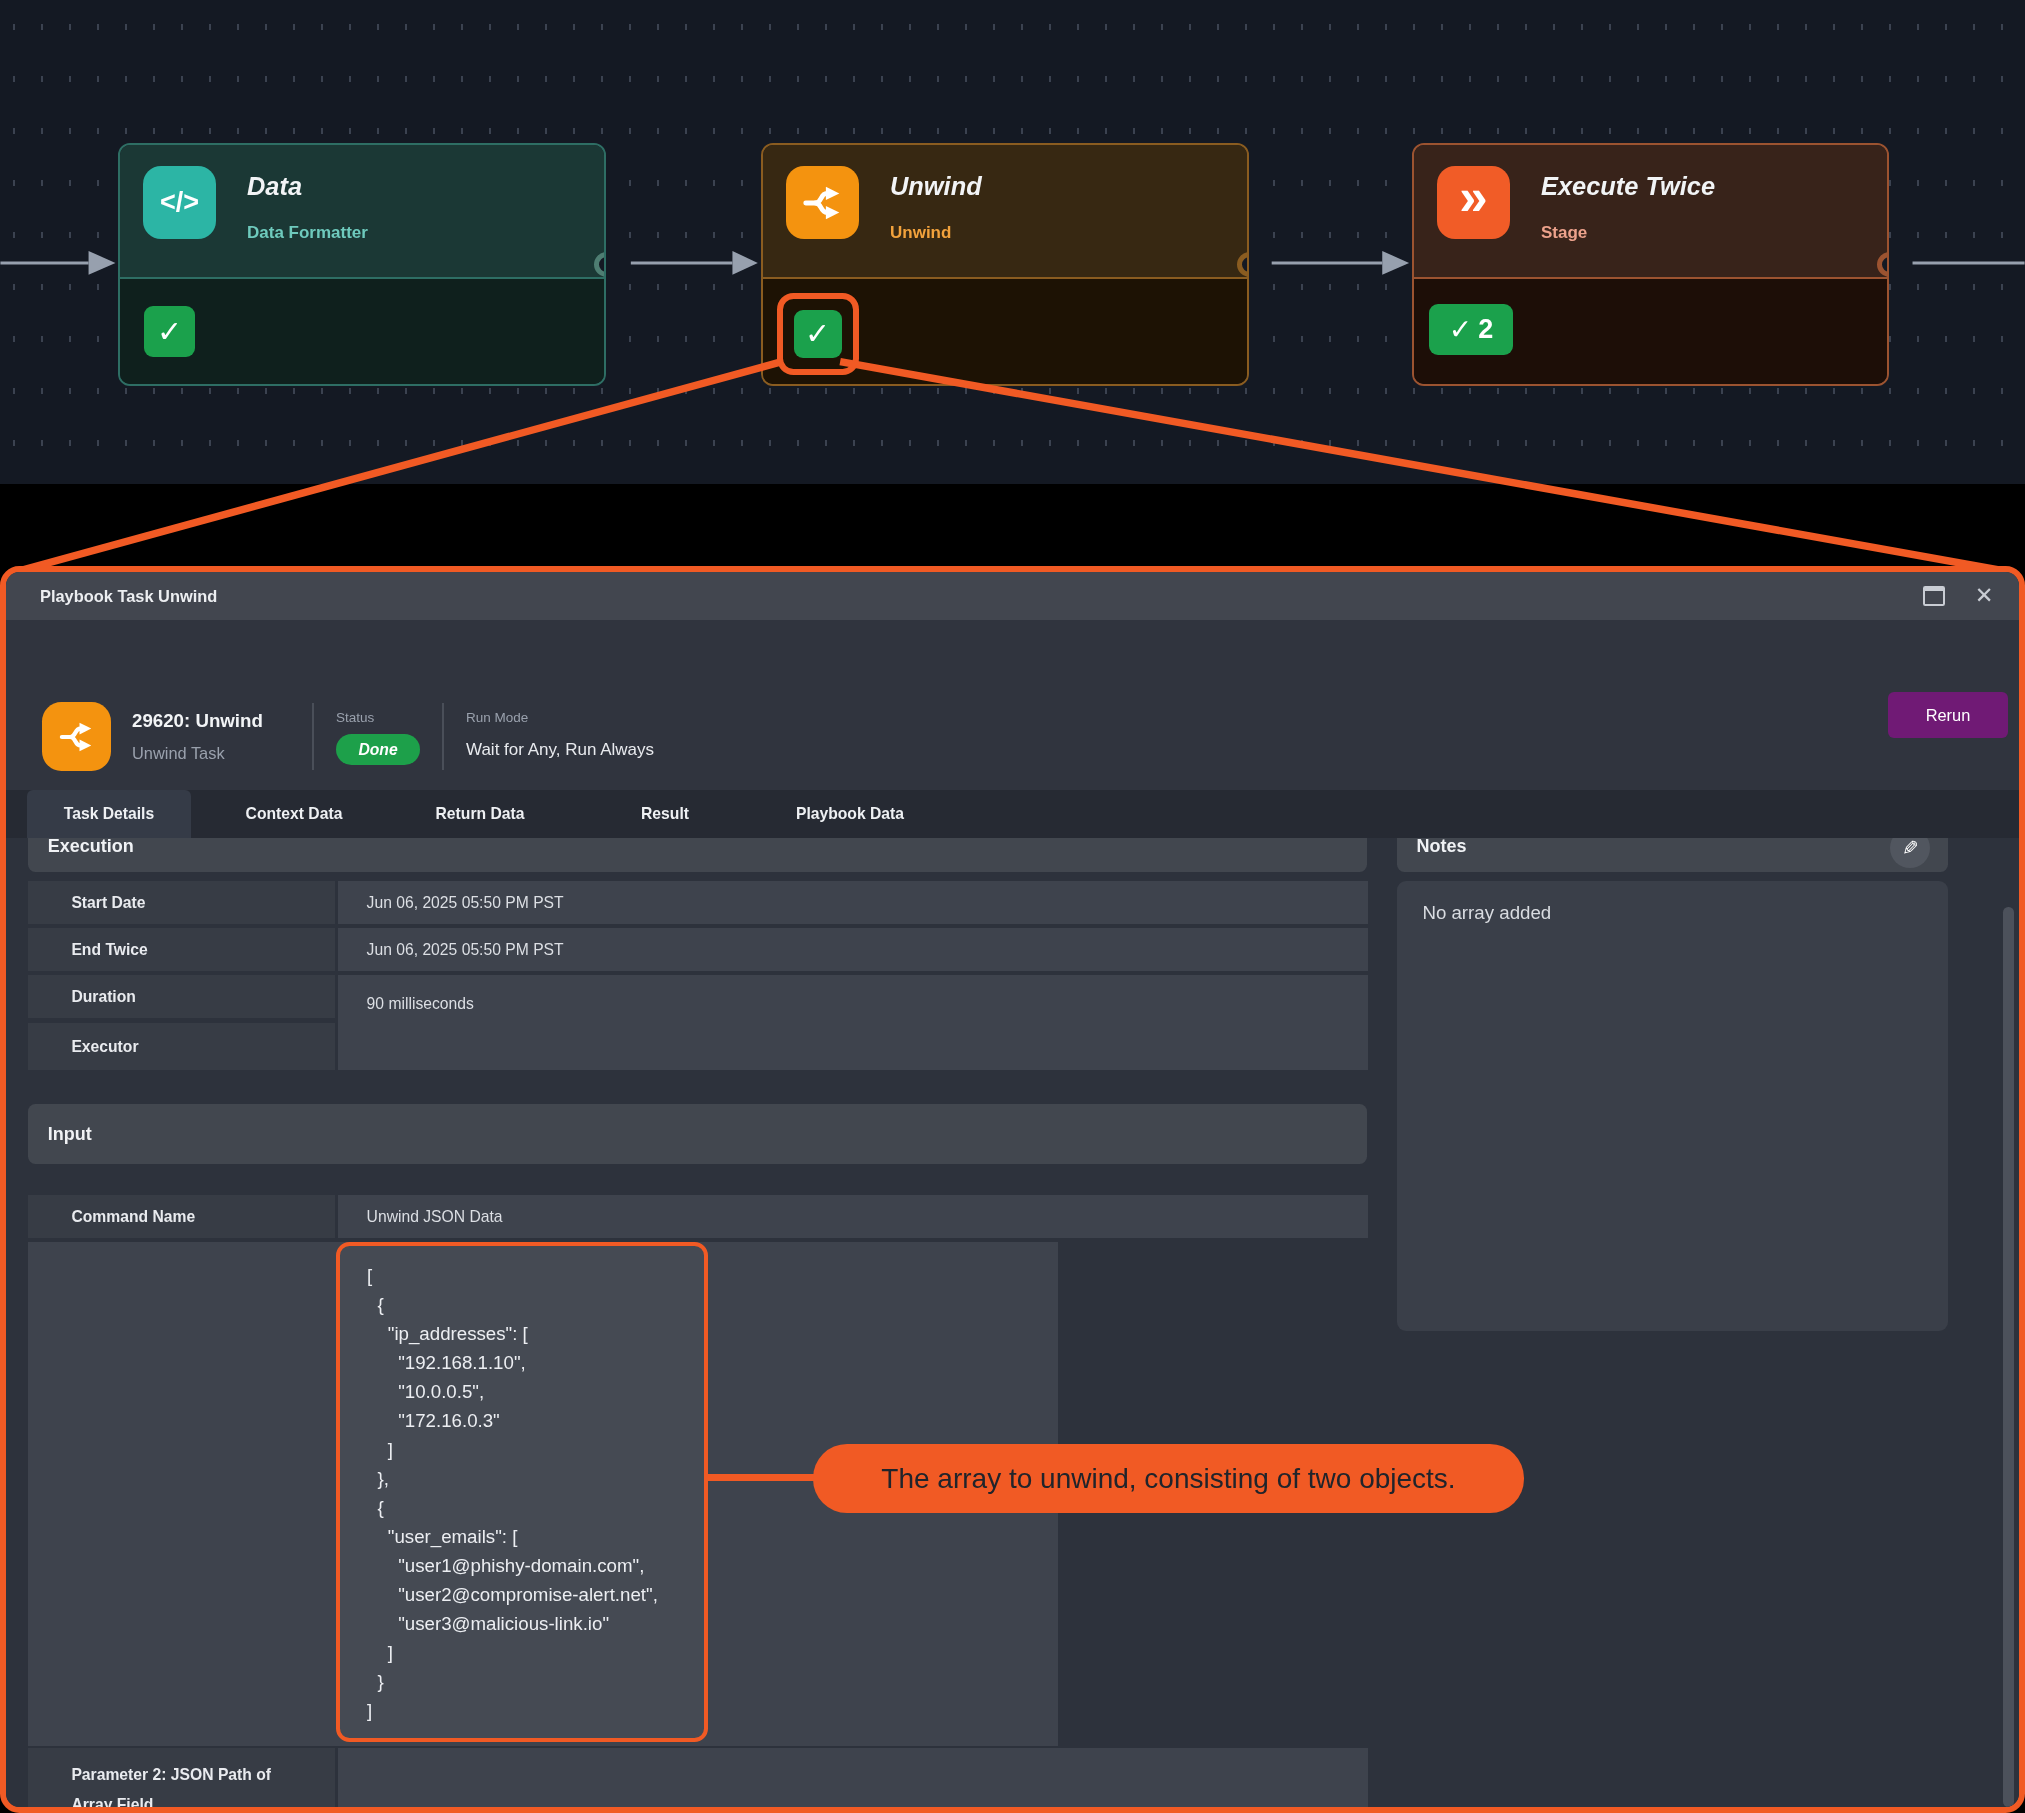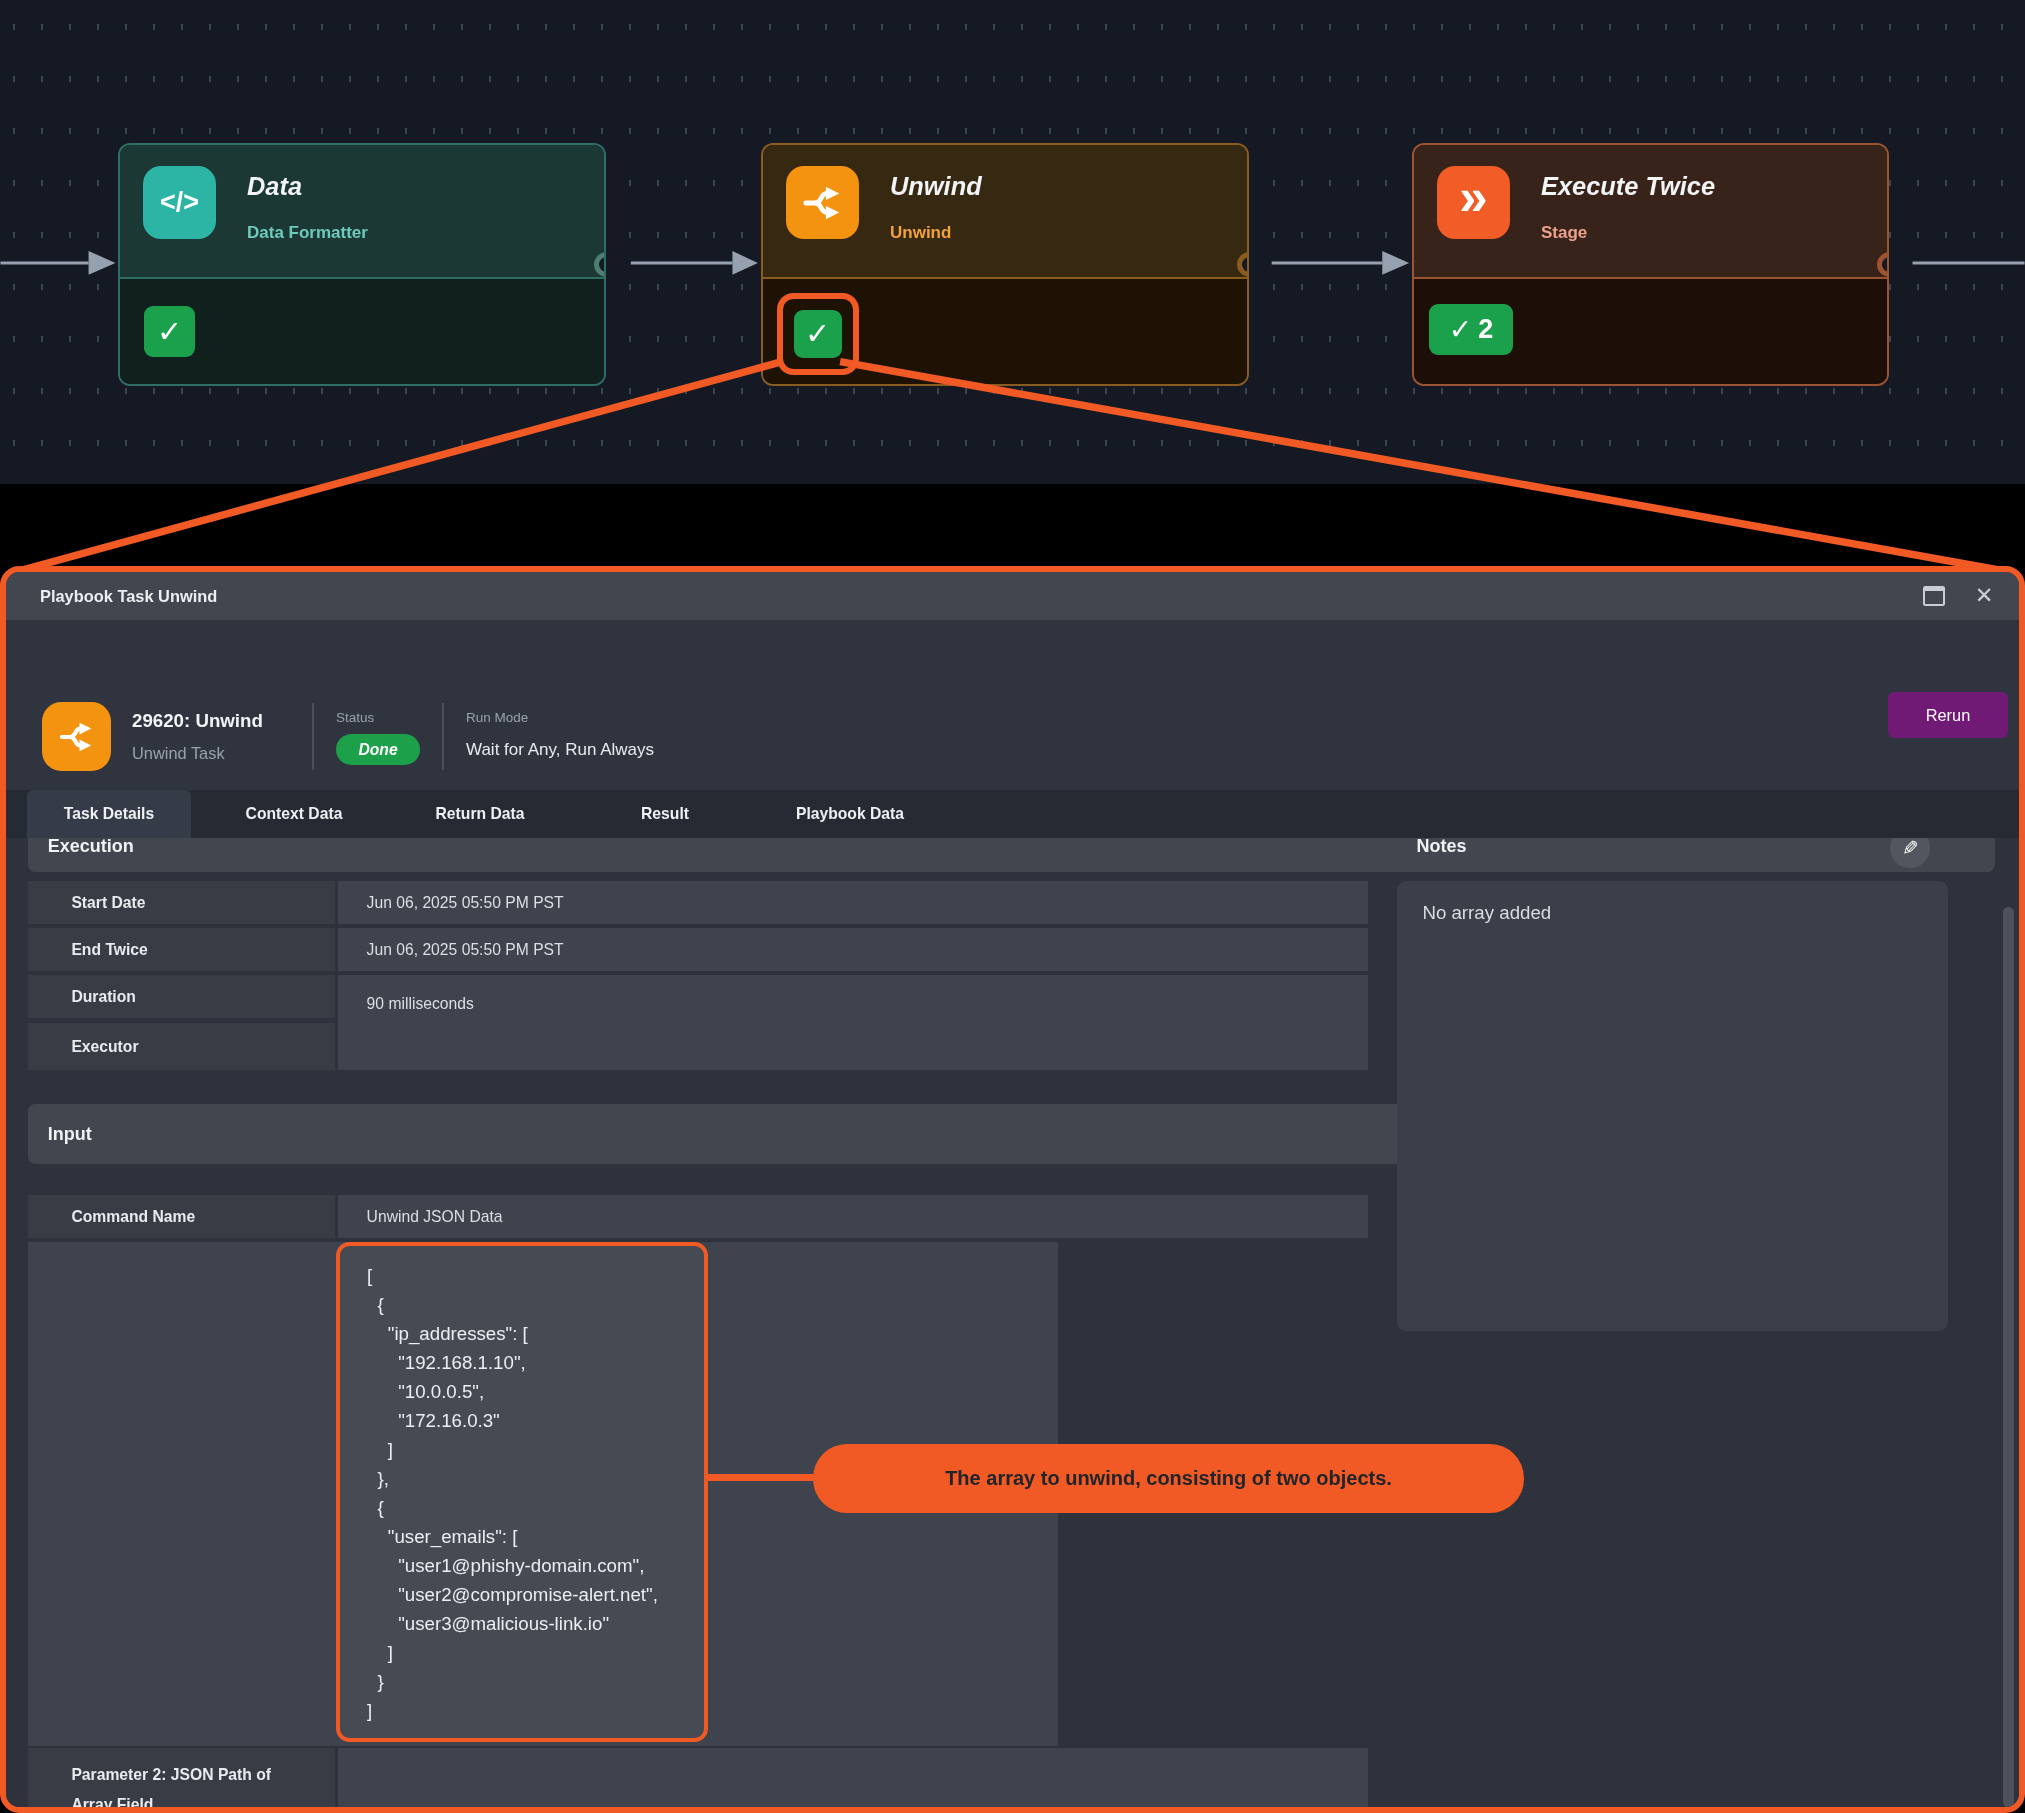--- a/index.html
+++ b/index.html
@@ -55,36 +55,36 @@
   #runmode-value{left:460px;top:120px;font-size:17px;color:#e8eaee;}
   #rerun-btn{left:1882px;top:72px;width:120px;height:46px;border-radius:6px;background:#701a75;
              color:#fff;font-size:16.4px;display:flex;align-items:center;justify-content:center;}
   #tabsrow{left:0;top:218px;width:2013px;height:48px;background:#262a33;}
   .tab{position:absolute;top:0;width:164px;height:48px;display:flex;align-items:center;justify-content:center;
        font-size:15.7px;font-weight:600;color:#eef0f3;}
   .tab.active{background:#353b47;border-radius:6px 6px 0 0;}
 
   #content{left:0;top:266px;width:2013px;height:969px;background:#2d323c;overflow:hidden;}
   .section-bar{position:absolute;width:1339px;height:52px;background:#42474f;border-radius:7.5px;
-               color:#f0f2f5;font-size:18px;font-weight:700;padding-left:47px;}
+               color:#f0f2f5;font-size:18px;font-weight:700;}
   .section-bar .bar-text{position:absolute;left:19.4px;top:0;height:52px;line-height:52px;}
   .trow{position:absolute;left:22.4px;display:flex;}
   .tlabel{width:307px;background:#373c45;color:#e9ebef;font-size:15.7px;font-weight:700;
           padding-left:43px;box-sizing:border-box;margin-right:2.2px;display:flex;align-items:center;}
   .tvalue{width:1030px;background:#3e434d;color:#dcdfe4;font-size:15.7px;
           padding-left:29px;box-sizing:border-box;display:flex;align-items:center;}
   .top-align{align-items:flex-start;padding-top:12px;}
 
   #json-block{left:330px;top:404px;width:372px;height:500px;box-sizing:border-box;
               border:4.5px solid #f15a24;border-radius:13.5px;background:#454a53;overflow:hidden;}
   #json-block pre{margin:0;padding:15px 6px 0 27px;font-family:"Liberation Sans","DejaVu Sans",sans-serif;
                   font-size:18.7px;line-height:29px;color:#eceef2;white-space:pre;}
   #callout-line{left:698px;top:636px;width:114px;height:6.7px;background:#f15a24;}
   #callout{left:807px;top:606px;width:711px;height:69px;background:#f15a24;border-radius:34px;
-           display:flex;align-items:center;justify-content:center;color:#20242b;font-size:20px;font-weight:700;}
+           display:flex;align-items:center;justify-content:center;color:#20242b;font-size:28px;font-weight:400;}
   #notes-panel{left:1391px;top:43px;width:551px;height:450px;background:#3a3f49;border-radius:9px;}
   #notes-empty{left:25.4px;top:21px;font-size:18.7px;color:#d9dce1;}
   #pencil-circle{position:absolute;left:493px;top:7.5px;width:40px;height:40px;border-radius:50%;
                  background:#51565f;display:flex;align-items:center;justify-content:center;
                  color:#fff;font-size:20px;}
   #scrollbar{left:1997px;top:69px;width:10.5px;height:900px;background:#4c515b;border-radius:5.2px;}
 
   svg{display:block;}
 </style>
 </head>

